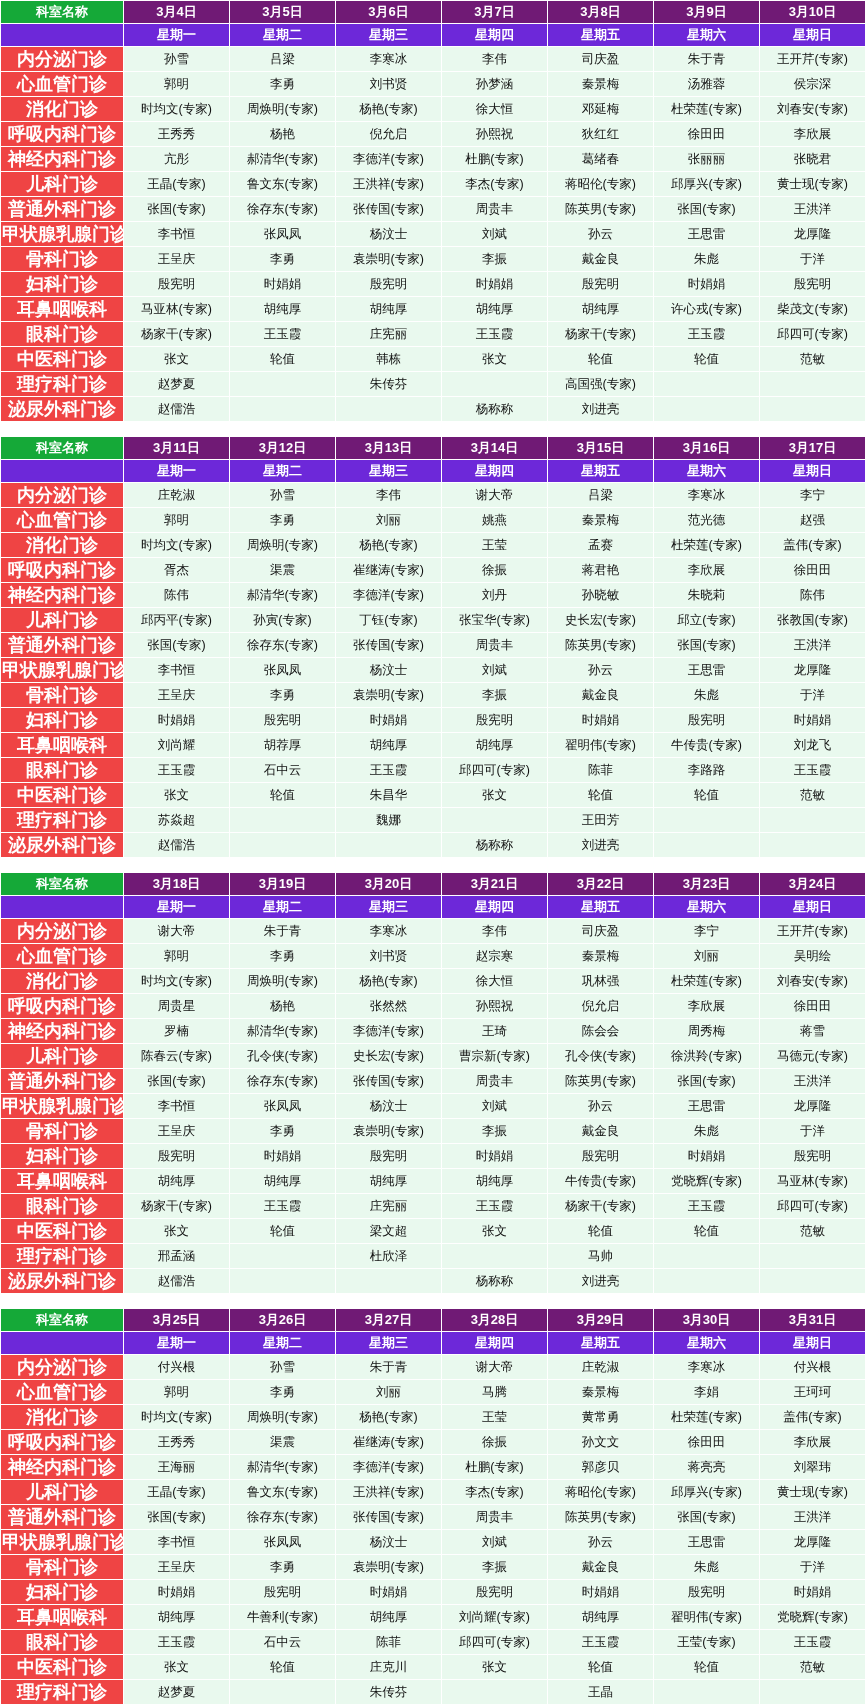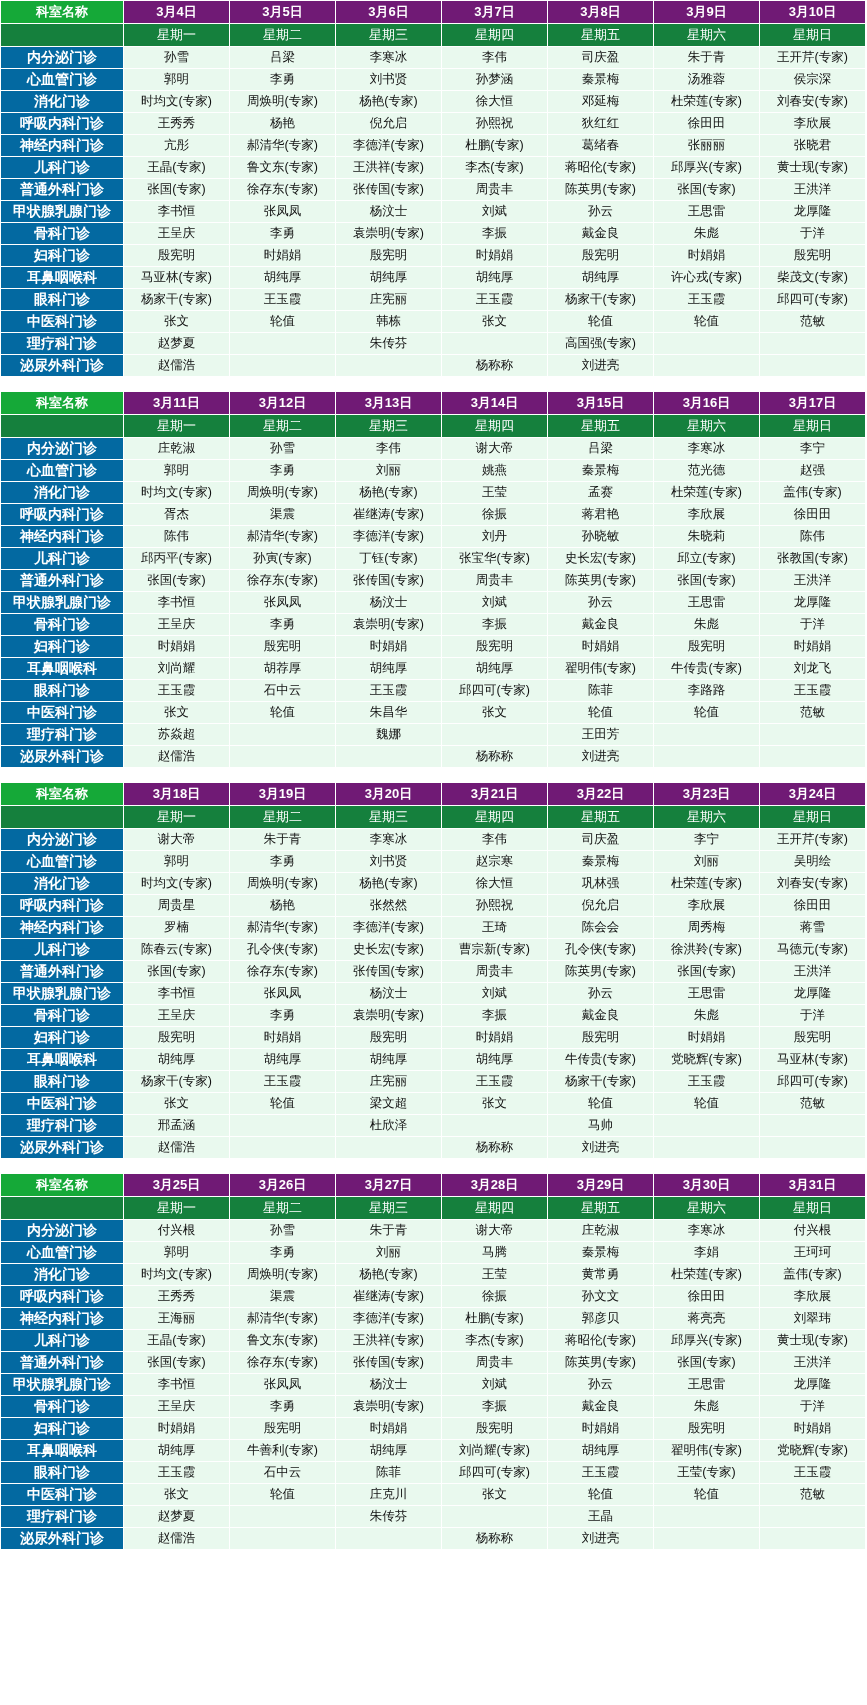--- a/index.html
+++ b/index.html
@@ -33,32 +33,32 @@
     font-weight:bold;
     font-size:13px;
     height:22px;
   }
   .hdr .dept-head{
     background:#15a938;
     color:#ffffff;
     font-weight:bold;
   }
   .hdr2 td{
-    background:#15803d;
+    background:#6d28d9;
     color:#ffffff;
-    font-weight:normal;
+    font-weight:bold;
     font-size:13px;
     height:22px;
   }
   
   td.dept-cell{
-    background:#0369a1;
+    background:#ef4444;
     color:#ffffff;
     font-weight:bold;
-    font-size:14px;
+    font-size:18px;
   }
   
   td.data{
     background:#e9f9ee;
     color:#111111;
     border:1px solid #ffffff;
   }
   .empty{background:#ffffff;}
 </style>
 </head>

